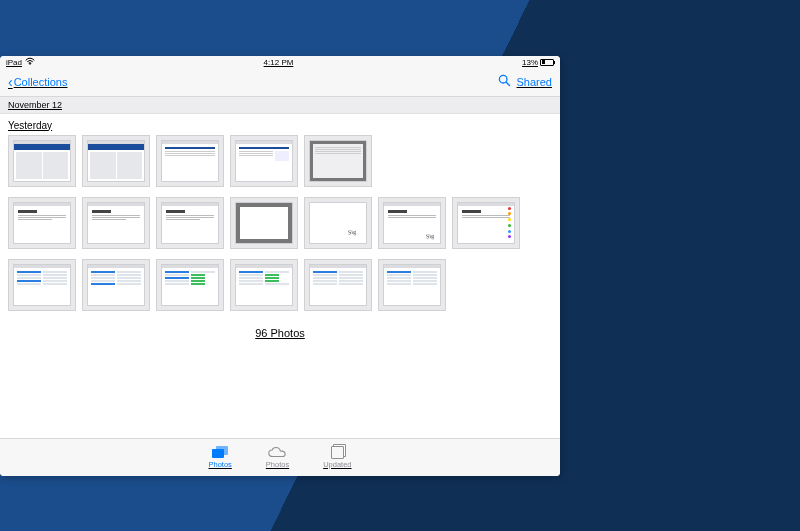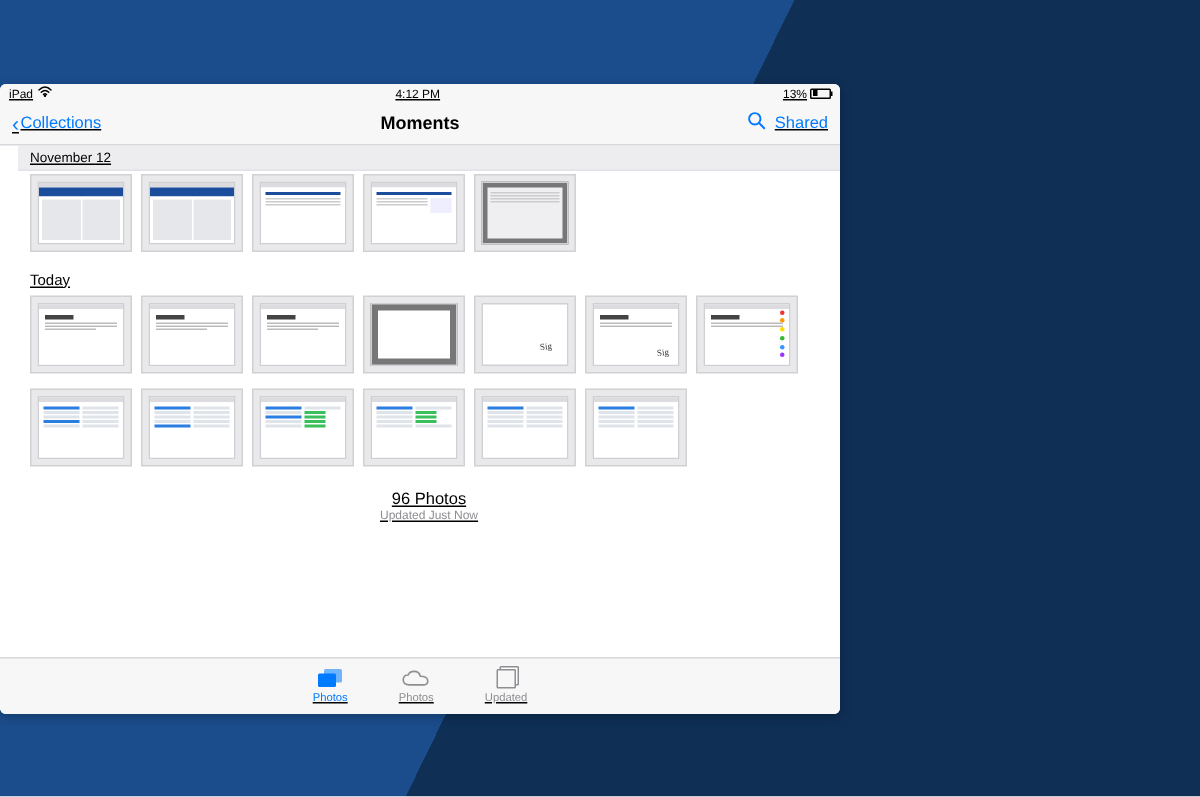--- a/index.html
+++ b/index.html
@@ -27,21 +27,21 @@
   .battery-fill { position:absolute; left:0.5px; top:0.5px; bottom:0.5px; width:28%; background:#000; }
   .nav-bar {
     height: 28px; background: #f7f7f8; border-bottom: 1px solid #d8d8dc;
     display: flex; align-items: center; padding: 0 8px; flex: none; position: relative;
   }
   .nav-left, .nav-right { display: flex; align-items: center; gap: 6px; color:#007aff; font-size: 11px; }
   .nav-left { flex:1; }
   .nav-title { position:absolute; left:0; right:0; text-align:center; font-size: 12px; font-weight:600; color:#000; pointer-events:none; }
   .chev { font-size: 14px; line-height: 1; }
   .search-icon { font-size: 12px; }
-  .content { flex: 1; overflow-y: auto; background: #fff; padding-left: 12px; }
+  .content { flex: 1; overflow-y: auto; background: #fff; }
   .section-header { font-size: 9px; padding: 3px 8px; background:#ededf0; color:#000; border-bottom:1px solid #e2e2e6; }
   .group-label { font-size: 10px; font-weight: 500; padding: 6px 8px 2px; color:#000; }
   .thumb-row { display:flex; gap:6px; padding: 2px 8px 8px; flex-wrap: wrap; }
   .thumb { width: 68px; height: 52px; background:#e9e9ec; border:0.5px solid rgba(0,0,0,.1); position:relative; overflow:hidden; }
   .thumb .inner { position:absolute; inset:4px; background:#fff; border:0.5px solid #cfd0d4; display:flex; flex-direction:column; }
   .thumb .bluebar { height:6px; background:#1b4d9c; }
   .thumb .graybar { height:3px; background:#dcdce0; }
   .thumb .body { flex:1; background:#fff; padding:2px; font-size:2px; color:#999; line-height:2px; }
   .thumb.dark .inner { background:#777; }
   .thumb.dark .body { background:#efeff2; margin:3px; }
@@ -96,37 +96,37 @@
       </div>
     </div>
 
     <div class="nav-bar">
       <div class="nav-left">
         <a style="display:flex;align-items:center;gap:1px;">
           <span class="chev">‹</span>
           <span>Collections</span>
         </a>
       </div>
-      <div class="nav-title">Moments</div>
       <div class="nav-right">
         <a>
           <span class="search-icon">
             <svg width="13" height="13" viewBox="0 0 13 13">
                 <circle cx="5.2" cy="5.2" r="3.8" stroke="#007aff" stroke-width="1.3" fill="none"></circle>
                 <line x1="8.2" y1="8.2" x2="11.5" y2="11.5" stroke="#007aff" stroke-width="1.3" stroke-linecap="round"></line>
               </svg>
           </span>
         </a>
         <a><span>Shared</span></a>
       </div>
     </div>
 
     <div class="content">
       <div class="section-header">November 12</div>
 
+      <div class="group-label">Yesterday</div>
       <div class="thumb-row">
         <div class="thumb">
             <div class="inner">
               <div class="graybar"></div>
               <div class="bluebar"></div>
               <div class="body" style="display:flex;gap:1px;padding:2px;">
                 <div style="flex:1;background:#e6e7eb"></div>
                 <div style="flex:1;background:#e6e7eb"></div>
               </div>
             </div>
@@ -173,21 +173,20 @@
               <div class="body">
                 <div style="height:1px;background:#ccc;margin:1px 0"></div>
                 <div style="height:1px;background:#ccc;margin:1px 0"></div>
                 <div style="height:1px;background:#ccc;margin:1px 0"></div>
                 <div style="height:1px;background:#ccc;margin:1px 0"></div>
               </div>
             </div>
           </div>
       </div>
 
-      <div class="group-label">Today</div>
       <div class="thumb-row">
         <div class="thumb doc">
             <div class="inner">
               <div class="graybar"></div>
               <div class="body">
                 <div class="title"></div>
                 <div class="line"></div>
                 <div class="line"></div>
                 <div class="line" style="width:70%"></div>
               </div>
@@ -381,21 +380,20 @@
                   <div class="row"></div>
                   <div class="row"></div>
                 </div>
               </div>
             </div>
           </div>
       </div>
 
       <div class="count-block">
         <div class="count-main">96 Photos</div>
-        <div class="count-sub">Updated Just Now</div>
       </div>
     </div>
 
     <div class="tab-bar">
       <a class="tab active">
         <span class="tab-icon">
             <span class="icon-photos">
               <span class="r2"></span>
               <span class="r1"></span>
             </span>

